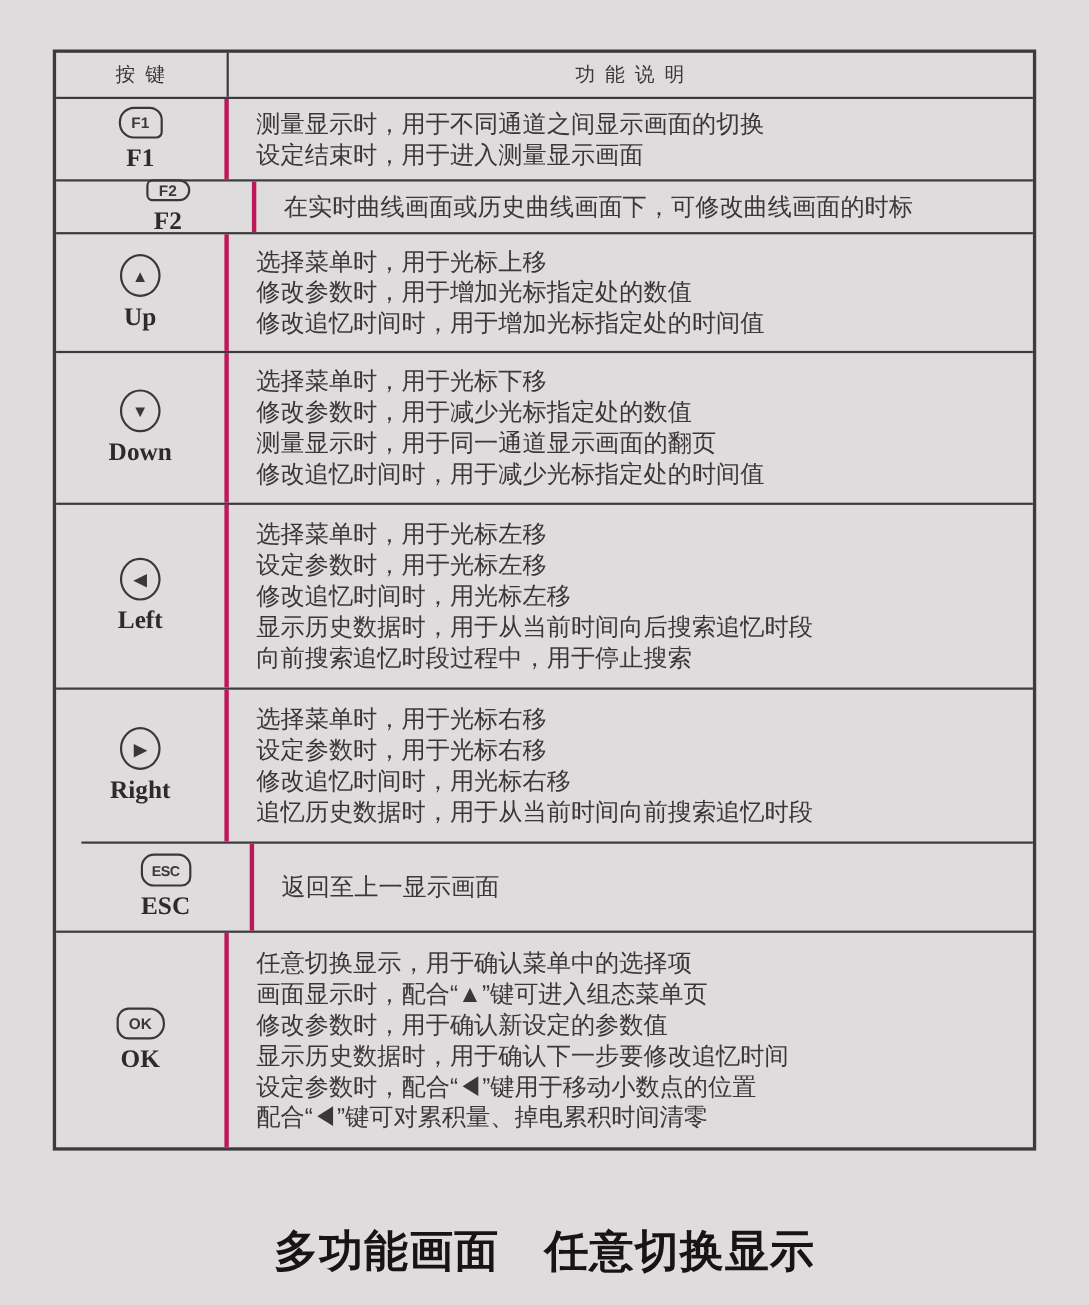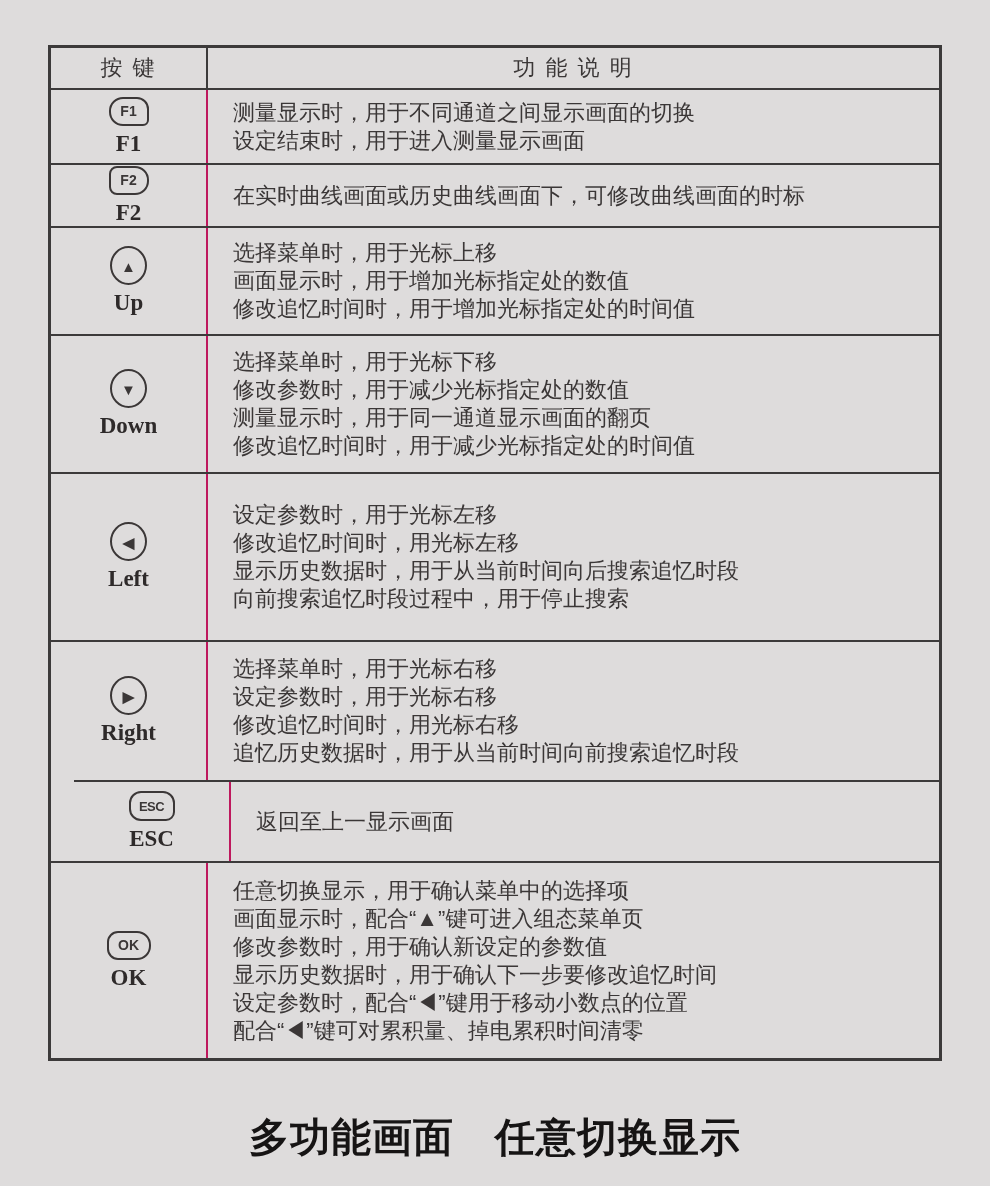--- a/index.html
+++ b/index.html
@@ -13,36 +13,36 @@
   }
   .manual-table {
     position:absolute; left:48px; top:45px; width:894px;
     border:3px solid #3c3a3a;
     background:#dedcdc;
   }
   .tr { display:flex; border-top:2px solid #3c3a3a; }
   .tr.header { border-top:none; height:40px; }
   .td-key {
     width:157px; flex:0 0 157px;
-    border-right:2px solid #be185d;
+    border-right:4px solid #be185d;
     display:flex; flex-direction:column; align-items:center; justify-content:center;
     gap:5px;
   }
   .td-desc {
     flex:1;
     display:flex; flex-direction:column; justify-content:center;
     padding:8px 12px 8px 25px;
   }
-  .th { display:flex; align-items:center; justify-content:center; font-size:22px; letter-spacing:2px; }
+  .th { display:flex; align-items:center; justify-content:center; font-size:18px; letter-spacing:2px; }
   .th-key { width:157px; flex:0 0 157px; border-right:2px solid #3c3a3a; }
   .th-desc { flex:1; }
   .line { font-size:22px; line-height:28px; white-space:nowrap; }
   
   .row-f1   { height:75px; }
-  .row-f2   { height:63px; }
+  .row-f2   { height:48px;padding-left:25px; }
   .row-up   { height:108px; }
   .row-down { height:138px; }
   .row-left { height:168px; }
   .row-right{ height:140px; }
   .row-esc  { height:81px;margin-left:23px; }
   .row-ok   { height:197px; }
   
   .keycap {
     border:2px solid #3b3737;
     display:flex; align-items:center; justify-content:center;
@@ -105,21 +105,21 @@
 
   <div class="tr row-up">
     <div class="td-key">
       <div class="keycap cap-circle">
         <span>▲</span>
       </div>
       <div class="keylabel">Up</div>
     </div>
     <div class="td-desc">
       <div class="line">选择菜单时，用于光标上移</div>
-      <div class="line">画面显示时，用于增加光标指定处的数值</div>
+      <div class="line">修改参数时，用于增加光标指定处的数值</div>
       <div class="line">修改追忆时间时，用于增加光标指定处的时间值</div>
     </div>
   </div>
 
   <div class="tr row-down">
     <div class="td-key">
       <div class="keycap cap-circle">
         <span>▼</span>
       </div>
       <div class="keylabel">Down</div>
@@ -133,20 +133,21 @@
   </div>
 
   <div class="tr row-left">
     <div class="td-key">
       <div class="keycap cap-circle">
         <span>◀</span>
       </div>
       <div class="keylabel">Left</div>
     </div>
     <div class="td-desc">
+      <div class="line">选择菜单时，用于光标左移</div>
       <div class="line">设定参数时，用于光标左移</div>
       <div class="line">修改追忆时间时，用光标左移</div>
       <div class="line">显示历史数据时，用于从当前时间向后搜索追忆时段</div>
       <div class="line">向前搜索追忆时段过程中，用于停止搜索</div>
     </div>
   </div>
 
   <div class="tr row-right">
     <div class="td-key">
       <div class="keycap cap-circle">

